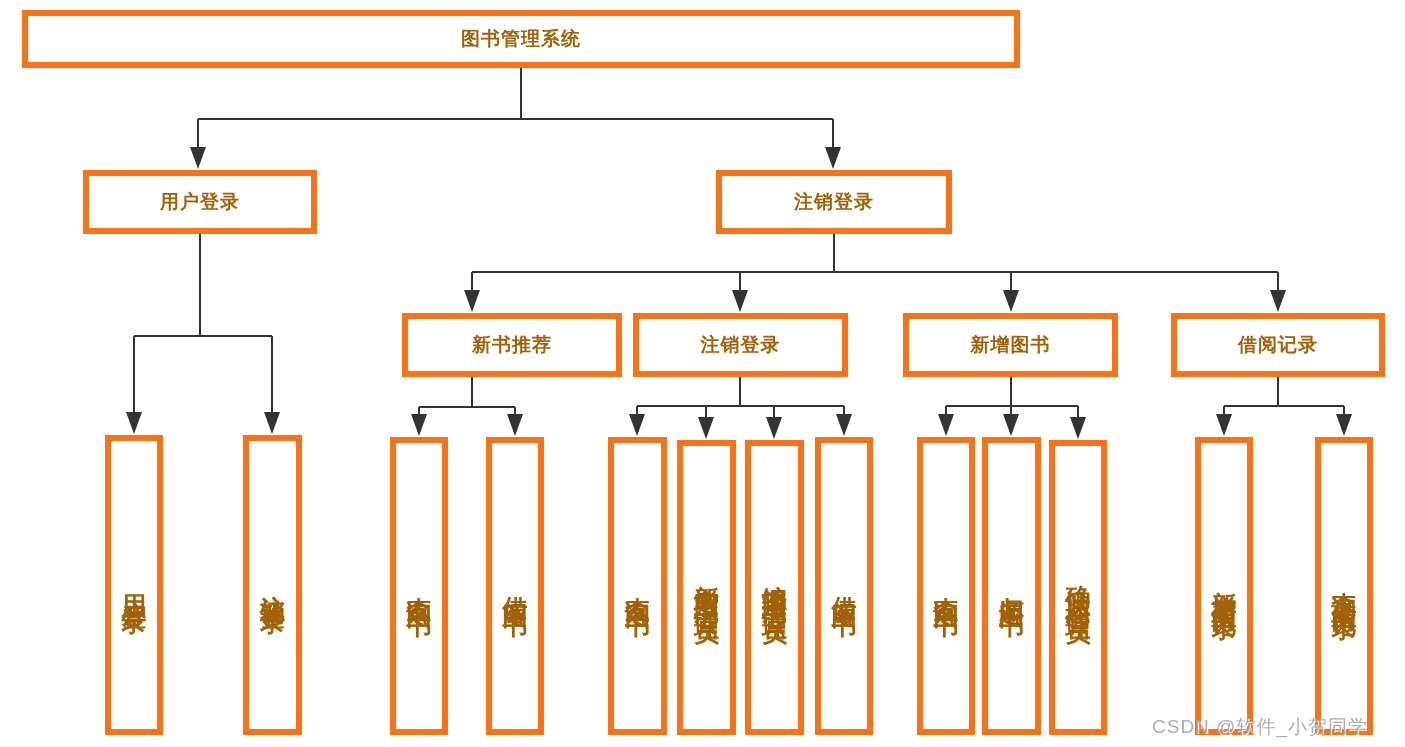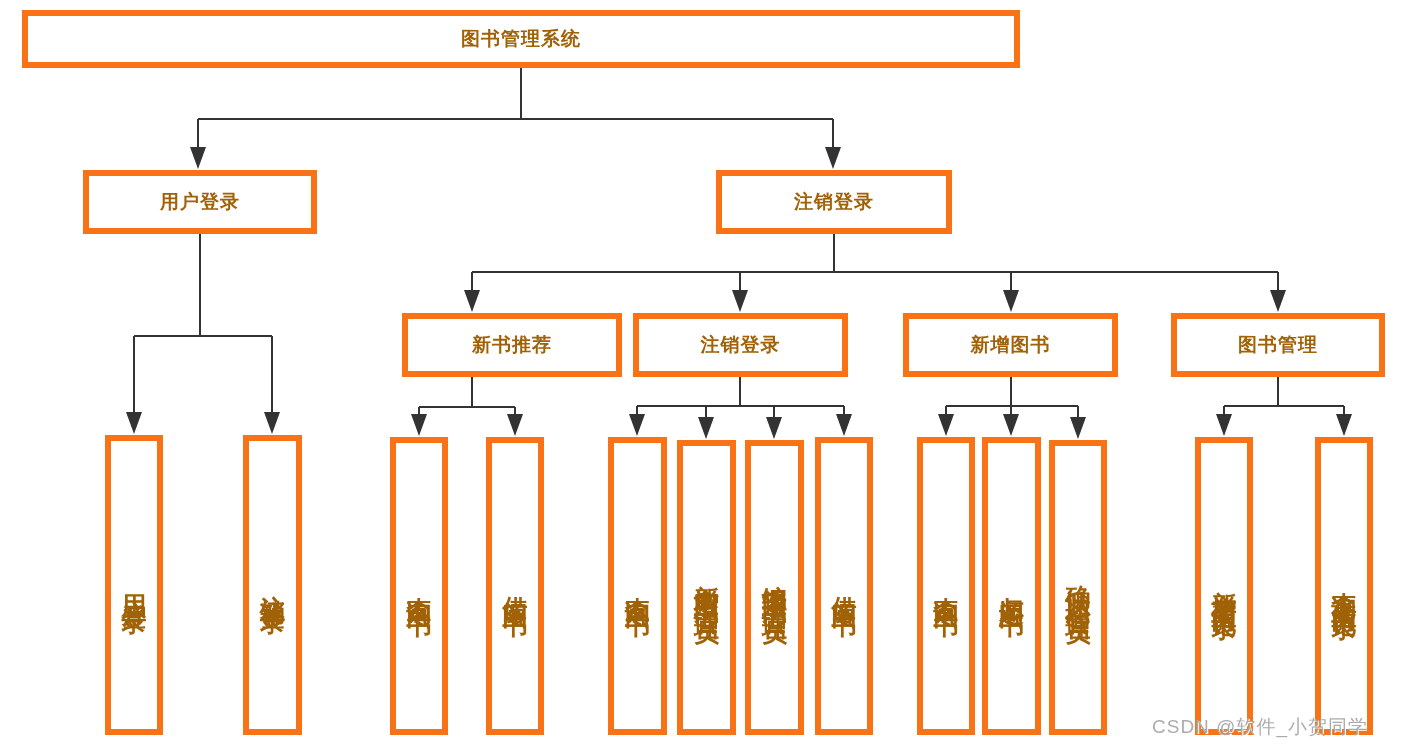--- a/index.html
+++ b/index.html
@@ -106,21 +106,21 @@
   <div class="node hnode" style="left:362px; top:313px; width:220px; height:64px;margin-left:40px;">
     <span>新书推荐</span>
   </div>
   <div class="node hnode" style="left:633px; top:313px; width:215px; height:64px;">
     <span>注销登录</span>
   </div>
   <div class="node hnode" style="left:903px; top:313px; width:215px; height:64px;">
     <span>新增图书</span>
   </div>
   <div class="node hnode" style="left:1171px; top:313px; width:214px; height:64px;">
-    <span>图书管理</span>
+    <span>借阅记录</span>
   </div>
 
   <div class="node leaf" style="left:105px; top:435px; width:58px; height:300px;">
     <span>用户登录</span>
   </div>
   <div class="node leaf" style="left:243px; top:435px; width:59px; height:300px;">
     <span>注销登录</span>
   </div>
 
   <div class="node leaf" style="left:390px; top:437px; width:58px; height:298px;">

